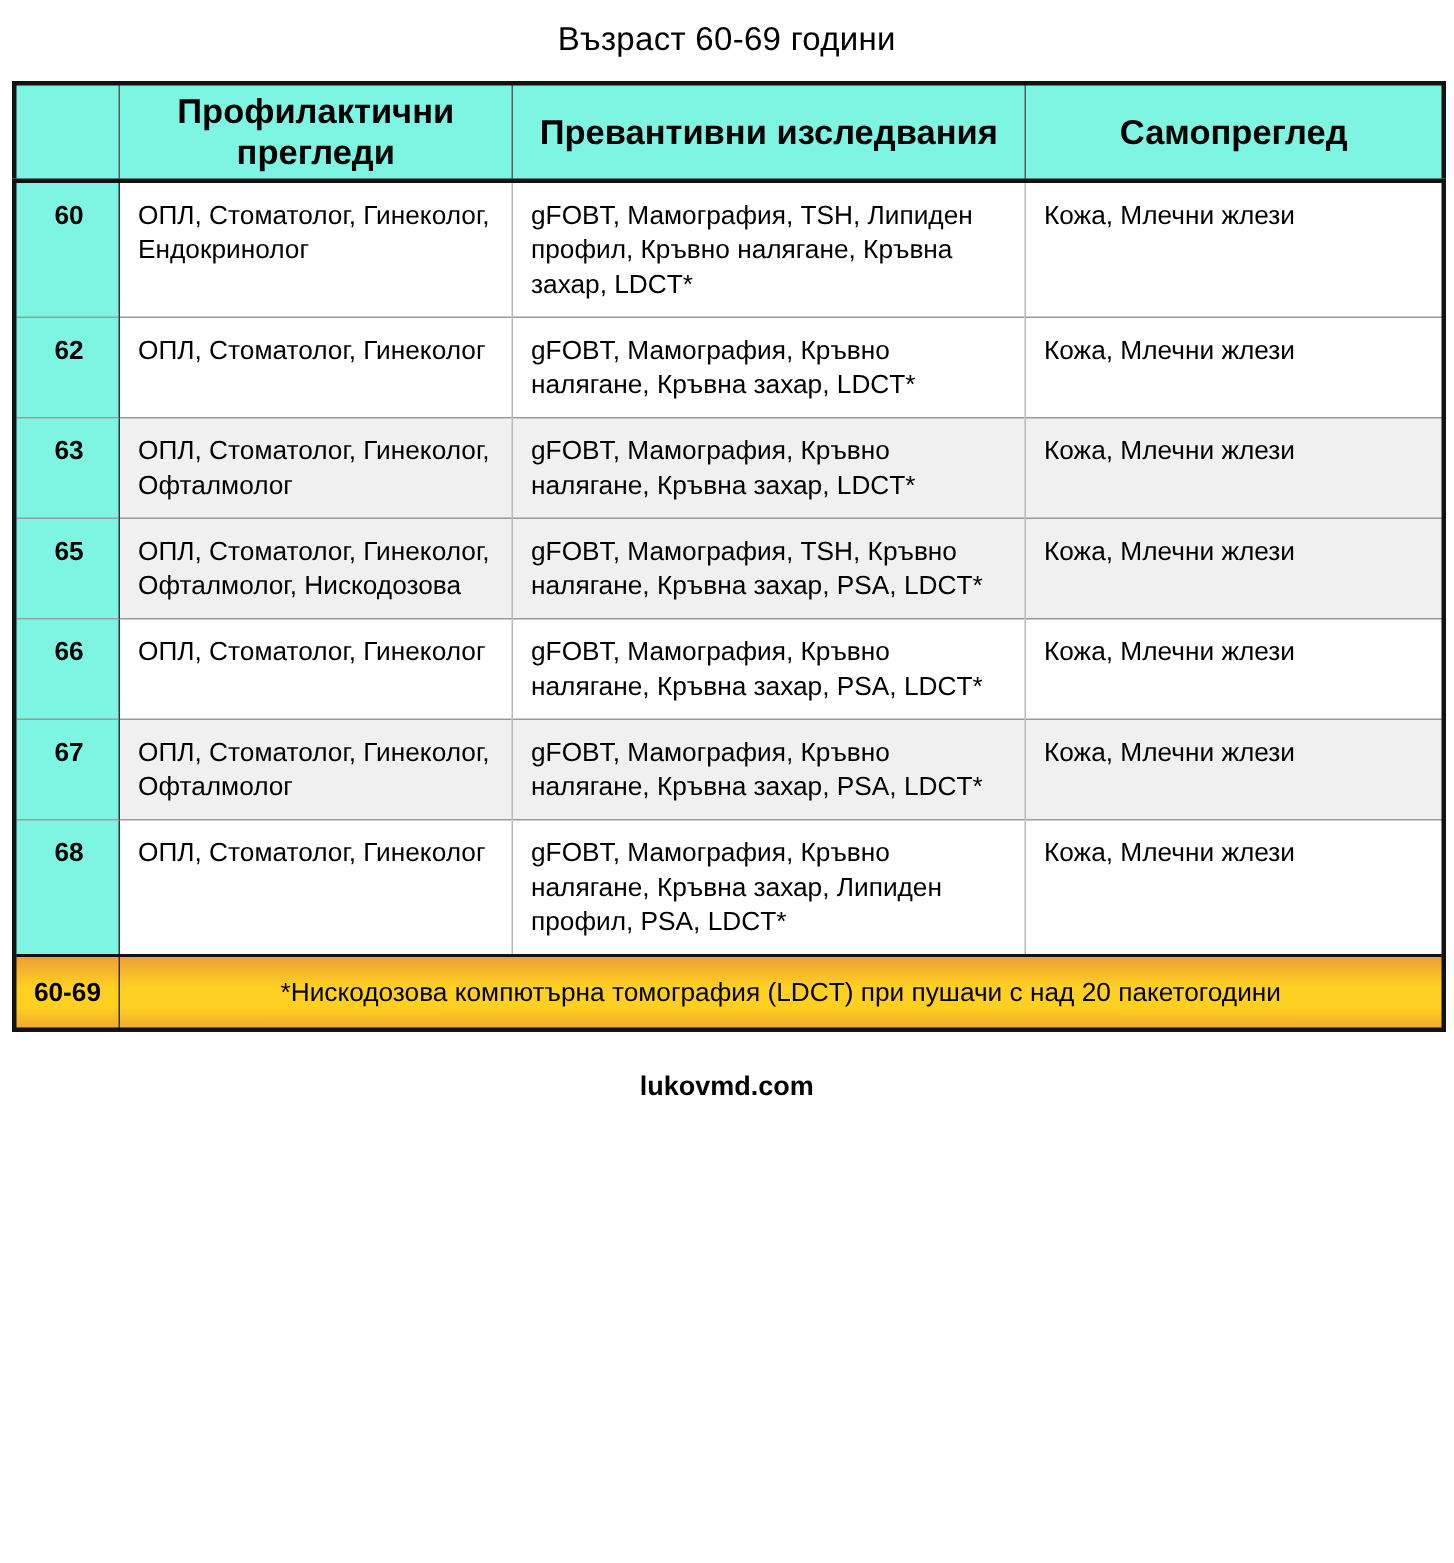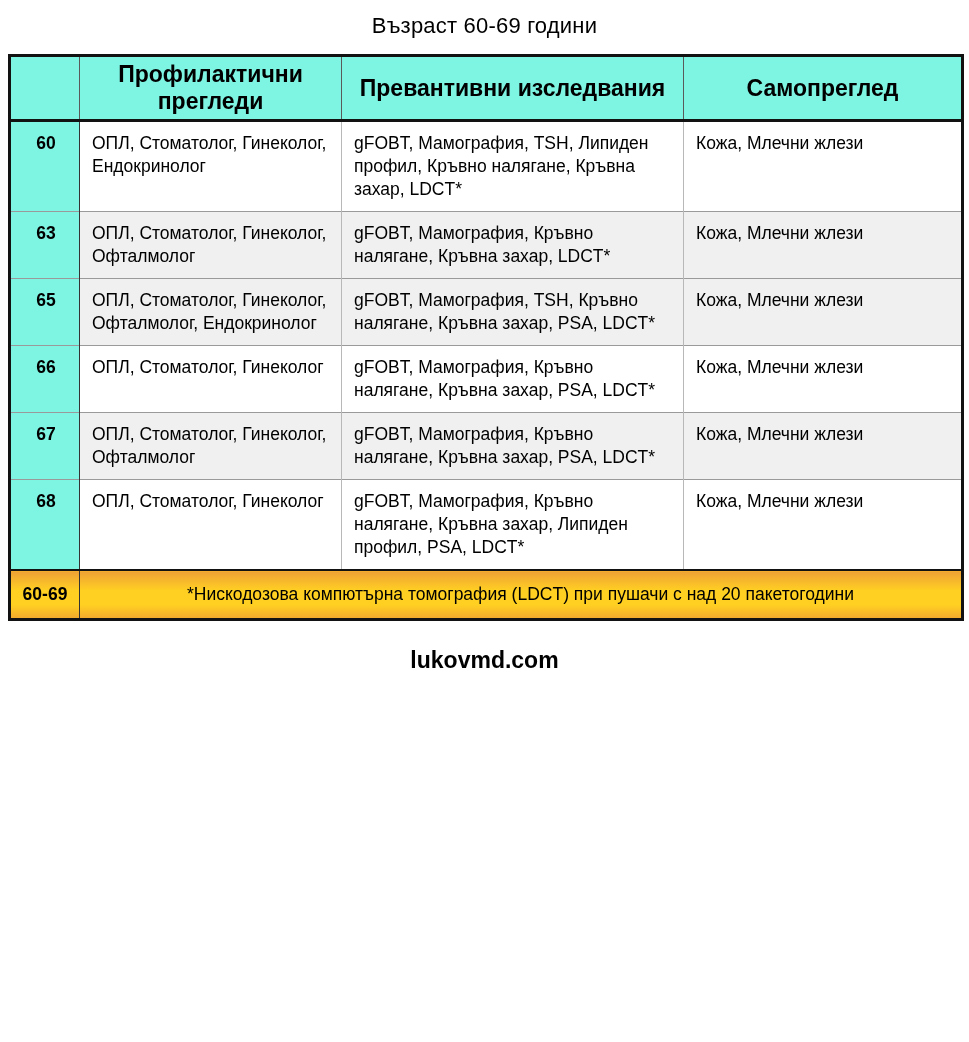--- a/index.html
+++ b/index.html
@@ -74,21 +74,21 @@
   }
   td.footnote-age {
     font-weight:bold;
     text-align:center;
     border-right:1.5px solid #333;
   }
   td.footnote-note { text-align:center; }
 
   .site-footer {
     text-align:center;
-    font-size:23px;
+    font-size:18px;
     font-weight:bold;
     margin-top:26px;
   }
 </style>
 </head>
 <body>
 
 <div class="page-title">Възраст 60-69 години</div>
 
 <table class="screening">
@@ -106,29 +106,35 @@
       <th>Самопреглед</th>
     </tr>
   </thead>
   <tbody>
       <tr>
     <td class="age-cell">60</td>
     <td class="exams-cell">ОПЛ, Стоматолог, Гинеколог, Ендокринолог</td>
     <td class="tests-cell">gFOBT, Мамография, TSH, Липиден профил, Кръвно налягане, Кръвна захар, LDCT*</td>
     <td class="self-cell">Кожа, Млечни жлези</td>
   </tr>
+      <tr>
+    <td class="age-cell">62</td>
+    <td class="exams-cell">ОПЛ, Стоматолог, Гинеколог</td>
+    <td class="tests-cell">gFOBT, Мамография, Кръвно налягане, Кръвна захар, LDCT*</td>
+    <td class="self-cell">Кожа, Млечни жлези</td>
+  </tr>
       <tr class="alt">
     <td class="age-cell">63</td>
     <td class="exams-cell">ОПЛ, Стоматолог, Гинеколог, Офталмолог</td>
     <td class="tests-cell">gFOBT, Мамография, Кръвно налягане, Кръвна захар, LDCT*</td>
     <td class="self-cell">Кожа, Млечни жлези</td>
   </tr>
       <tr class="alt">
     <td class="age-cell">65</td>
-    <td class="exams-cell">ОПЛ, Стоматолог, Гинеколог, Офталмолог, Ендокринолог</td>
+    <td class="exams-cell">ОПЛ, Стоматолог, Гинеколог, Офталмолог, Нискодозова</td>
     <td class="tests-cell">gFOBT, Мамография, TSH, Кръвно налягане, Кръвна захар, PSA, LDCT*</td>
     <td class="self-cell">Кожа, Млечни жлези</td>
   </tr>
       <tr>
     <td class="age-cell">66</td>
     <td class="exams-cell">ОПЛ, Стоматолог, Гинеколог</td>
     <td class="tests-cell">gFOBT, Мамография, Кръвно налягане, Кръвна захар, PSA, LDCT*</td>
     <td class="self-cell">Кожа, Млечни жлези</td>
   </tr>
       <tr class="alt">

